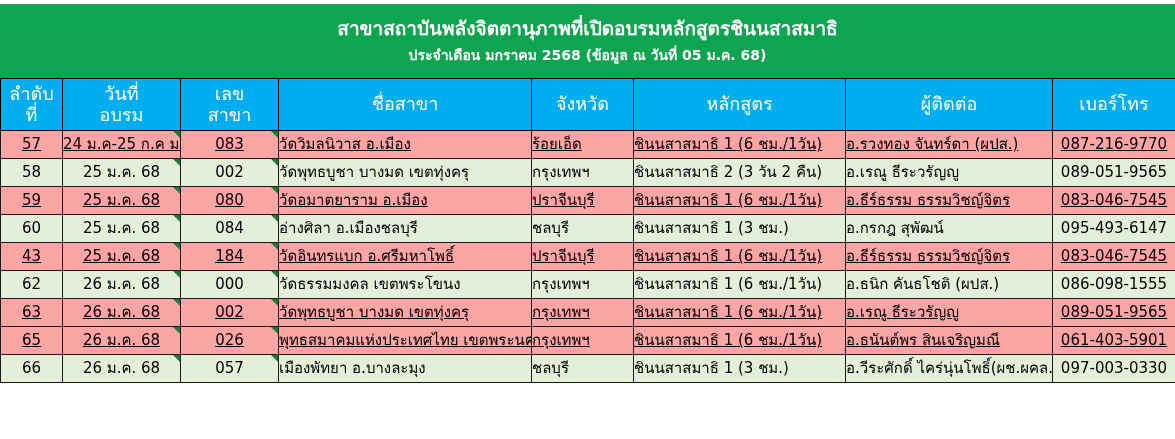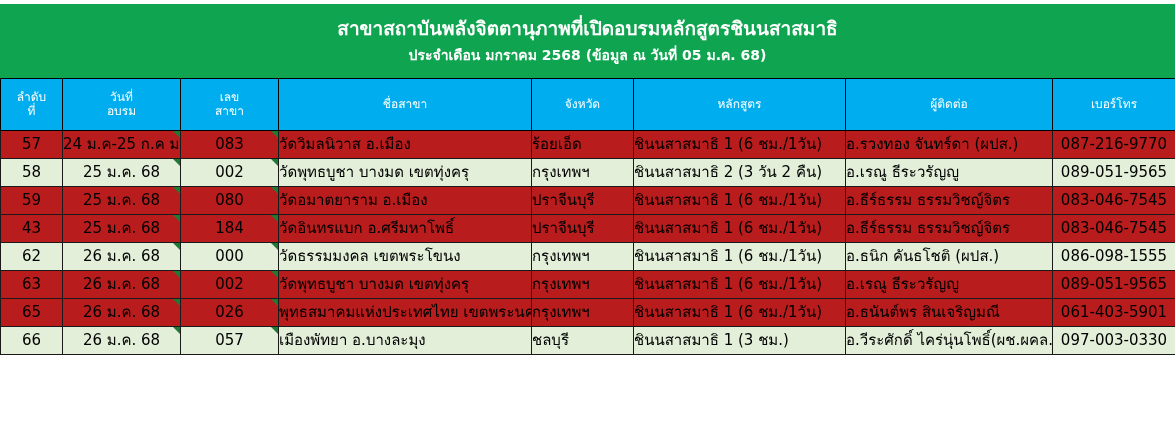--- a/index.html
+++ b/index.html
@@ -73,21 +73,21 @@
     height: 28px;
     line-height: 1.15;
     overflow: hidden;
     white-space: nowrap;
     position: relative;
   }
   table.grid thead th {
     background: #00AEEF;
     color: #ffffff;
     font-weight: normal;
-    font-size: 12px;
+    font-size: 18px;
     height: 52px;
     text-align: center;
     vertical-align: middle;
     border-color: #000000;
   }
   .hdr-2line { display: block; line-height: 1.15; }
 
   
   .c-no    { width: 62px;  }
   .c-date  { width: 118px; }
@@ -97,21 +97,21 @@
   .c-course{ width: 212px; }
   .c-contact{ width: 207px; }
   .c-phone { width: 123px; }
 
   
   .ta-c { text-align: center; }
   .ta-l { text-align: left; padding-left: 5px; }
 
   
   tr.shade td { background: #E3EFD9; }
-  tr.plain td { background: #b91c1c; }
+  tr.plain td { background: #fca5a5; text-decoration: underline; }
 
   
   .tiny { font-size: 10.5px; }
   .small { font-size: 12px; }
 
   
   .cmark {
     position: absolute;
     left: 0;
     top: 0;
@@ -205,20 +205,30 @@
         <tr class="plain">
           <td class="ta-c">59</td>
           <td class="ta-c">25 ม.ค. 68<span class="cmark right"></span></td>
           <td class="ta-c">080<span class="cmark right"></span></td>
           <td class="ta-l">วัดอมาตยาราม อ.เมือง</td>
           <td class="ta-l">ปราจีนบุรี</td>
           <td class="ta-l">ชินนสาสมาธิ 1 (6 ชม./1วัน)</td>
           <td class="ta-l">อ.ธีร์ธรรม ธรรมวิชญ์จิตร</td>
           <td class="ta-c">083-046-7545</td>
         </tr>
+        <tr class="shade">
+          <td class="ta-c">60</td>
+          <td class="ta-c">25 ม.ค. 68<span class="cmark right"></span></td>
+          <td class="ta-c">084<span class="cmark right"></span></td>
+          <td class="ta-l">อ่างศิลา อ.เมืองชลบุรี</td>
+          <td class="ta-l">ชลบุรี</td>
+          <td class="ta-l">ชินนสาสมาธิ 1 (3 ชม.)</td>
+          <td class="ta-l">อ.กรกฎ สุพัฒน์</td>
+          <td class="ta-c">095-493-6147</td>
+        </tr>
         <tr class="plain">
           <td class="ta-c">43</td>
           <td class="ta-c">25 ม.ค. 68<span class="cmark right"></span></td>
           <td class="ta-c">184<span class="cmark right"></span></td>
           <td class="ta-l">วัดอินทรแบก อ.ศรีมหาโพธิ์</td>
           <td class="ta-l">ปราจีนบุรี</td>
           <td class="ta-l">ชินนสาสมาธิ 1 (6 ชม./1วัน)</td>
           <td class="ta-l">อ.ธีร์ธรรม ธรรมวิชญ์จิตร</td>
           <td class="ta-c">083-046-7545</td>
         </tr>

